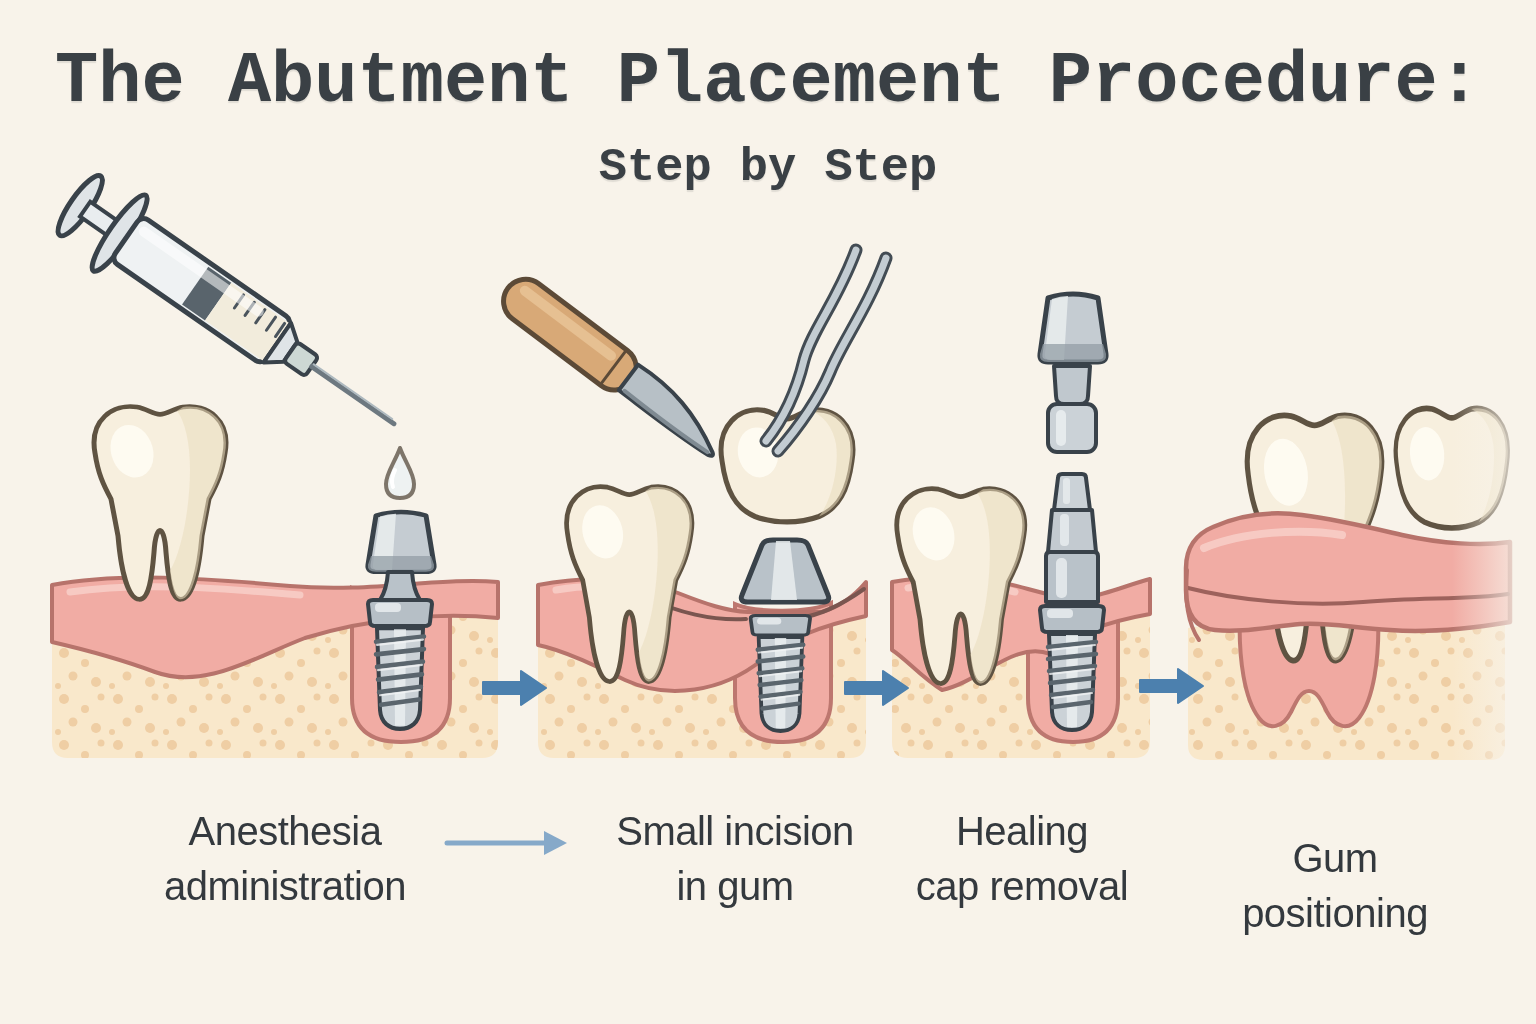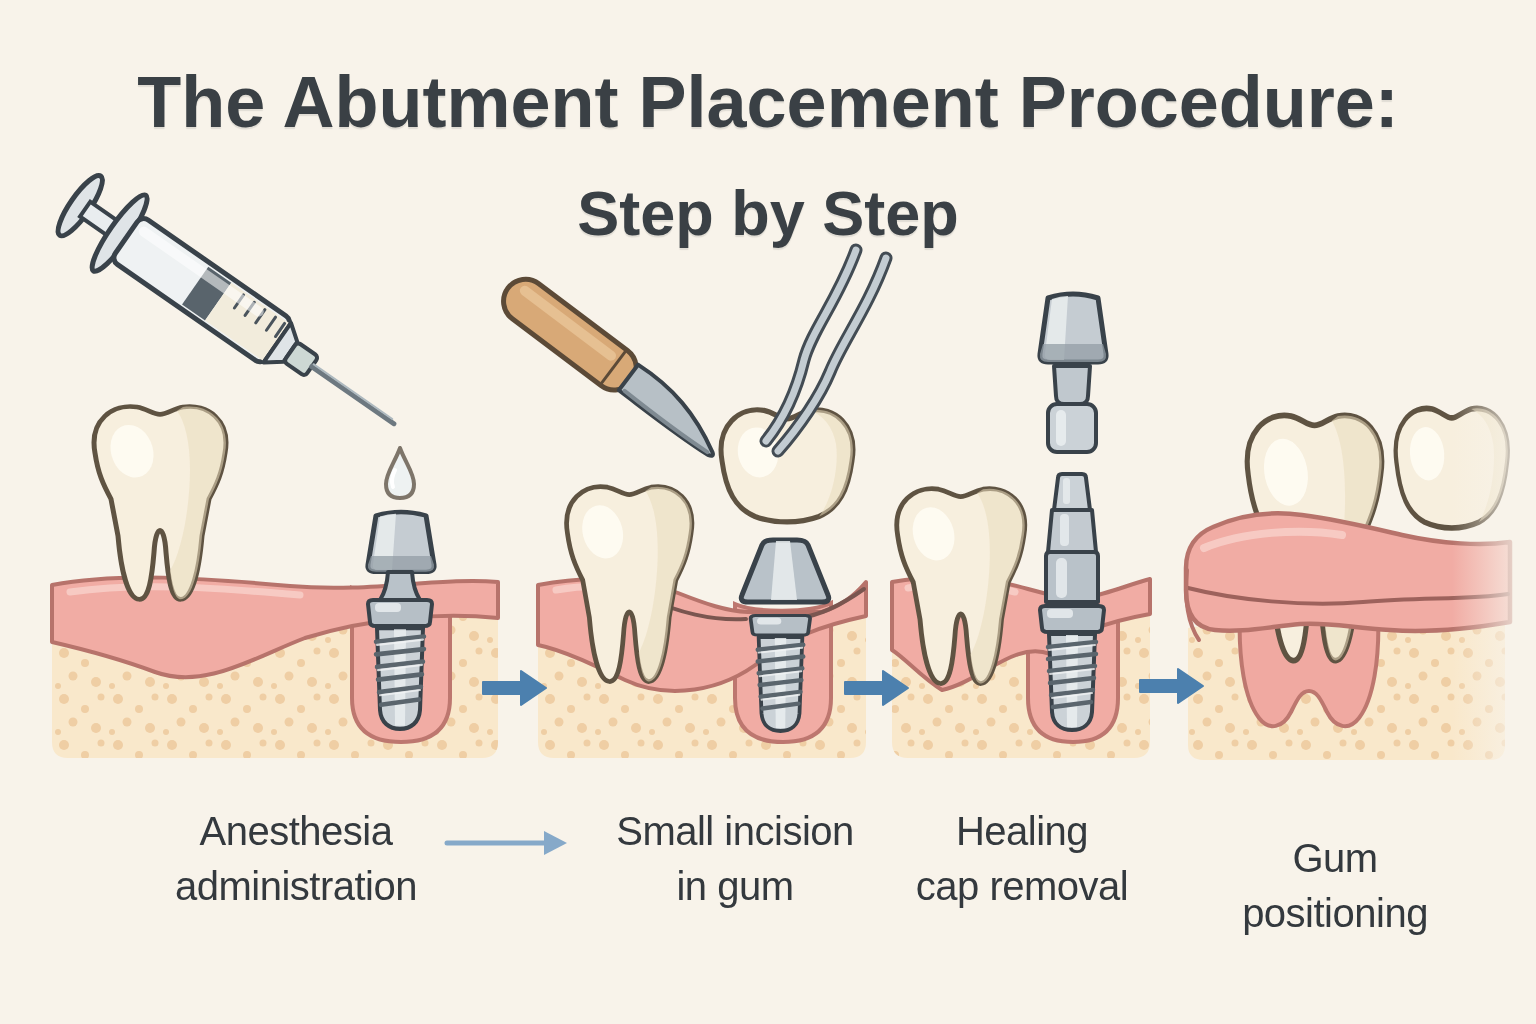--- a/index.html
+++ b/index.html
@@ -4,48 +4,47 @@
 <style>
   html,body{margin:0;padding:0;}
   .canvas{
     position:relative;
     width:1536px;height:1024px;
     background:#f8f3ea;
     overflow:hidden;
     font-family:"Liberation Sans", sans-serif;
   }
   .title{
-    position:absolute;top:56px;left:0;width:100%;
+    position:absolute;top:36px;left:0;width:100%;
     text-align:center;
-    font-family:Liberation Sans, sans-serif;
+    font-family:Liberation Mono, monospace;
     color:#3a4045;
   }
   .title .line1{
     display:block;
     font-size:72px;font-weight:600;line-height:92px;
     letter-spacing:0px;
     text-shadow:0 2px 1px rgba(60,60,55,0.12);
   }
   .title .line2{
     display:block;
-    font-size:63px;font-weight:600;line-height:80px;
+    font-size:47px;font-weight:600;line-height:80px;
     text-shadow:0 2px 1px rgba(60,60,55,0.12);
-    margin-top:25px;
   }
   .art{position:absolute;top:0;left:0;}
   .caption{
     position:absolute;
     transform:translateX(-50%);
     text-align:center;
     font-size:40px;line-height:55px;
     letter-spacing:-0.5px;
     color:#34393e;
     white-space:pre-line;
   }
-  .cap1{left:296px;top:804px;}
+  .cap1{left:285px;top:804px;}
   .cap2{left:735px;top:804px;}
   .cap3{left:1022px;top:804px;}
   .cap4{left:1335px;top:831px;}
 </style>
 </head>
 <body>
 
 <div class="canvas">
 
   <div class="title">

